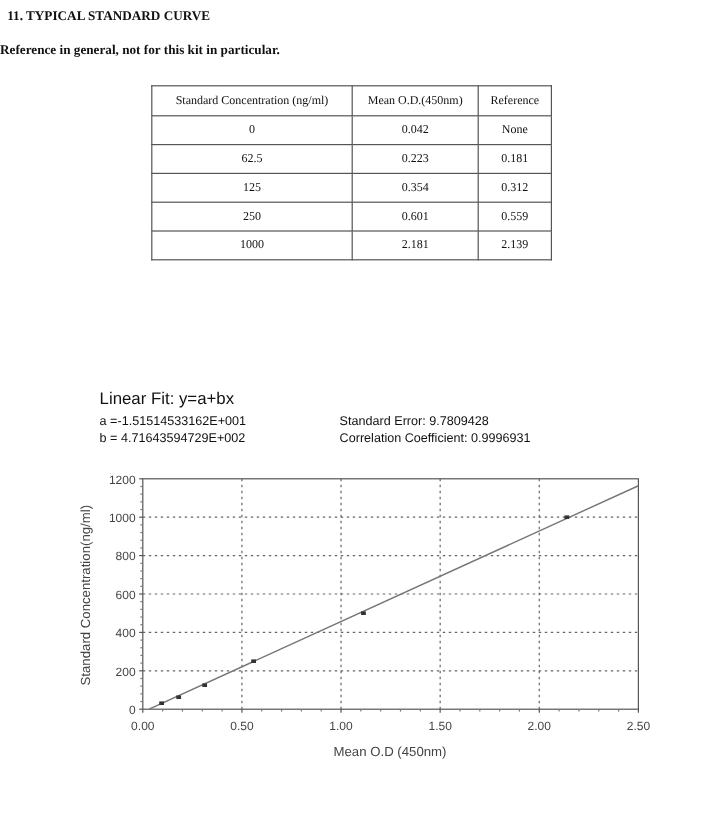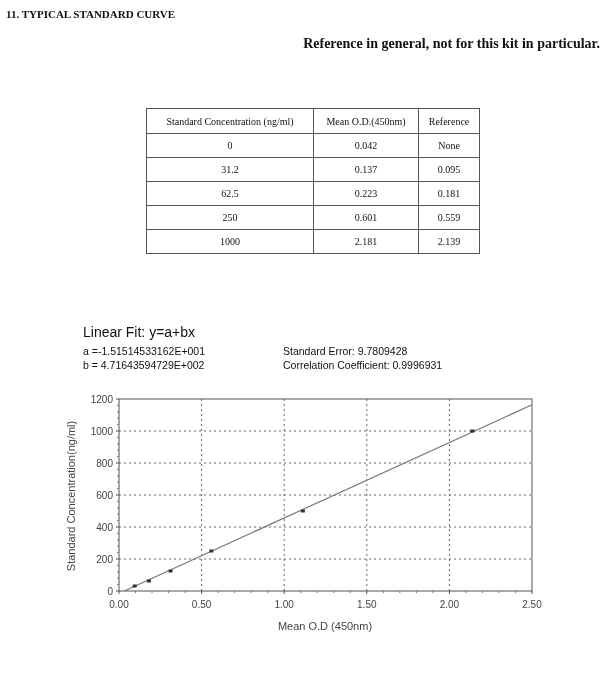--- a/index.html
+++ b/index.html
@@ -1,21 +1,21 @@
 <!DOCTYPE html>
 <html><head>
 <meta charset="utf-8">
 <style>
   html,body{margin:0;padding:0;background:#fff;}
   body{width:600px;height:679px;position:relative;overflow:hidden;color:#111;}
   .serif{font-family:"Liberation Serif","DejaVu Serif",serif;}
   .sans{font-family:"Liberation Sans","DejaVu Sans",sans-serif;}
   #section-title{position:absolute;left:6px;top:8px;font-size:11px;font-weight:bold;text-align:right;}
-  #note{position:absolute;left:0;width:600px;top:36px;text-align:right;font-size:14px;font-weight:bold;}
-  table#std-table{position:absolute;left:146px;top:71px;border-collapse:collapse;font-size:10px;margin-top:37px;}
+  #note{position:absolute;left:0;width:600px;top:36px;text-align:left;font-size:11px;font-weight:bold;}
+  table#std-table{position:absolute;left:126px;top:71px;border-collapse:collapse;font-size:10px;}
   #std-table td,#std-table th{border:1px solid #555;text-align:center;font-weight:normal;height:23px;padding:0;}
   #std-table th{height:24px;}
   .c1{width:166px;}.c2{width:104px;}.c3{width:60px;}
   #fit-title{position:absolute;left:83px;top:324px;font-size:14px;}
   .fit-line{position:absolute;font-size:10.5px;}
   svg#chart{position:absolute;left:0;top:380px;}
   svg text{font-family:"Liberation Sans","DejaVu Sans",sans-serif;fill:#444;}
 </style>
 </head>
 <body>
@@ -31,28 +31,28 @@
       <th class="c3">Reference</th>
     </tr>
   </thead>
   <tbody id="tbody">
       <tr>
         <td>0</td>
         <td>0.042</td>
         <td>None</td>
       </tr>
       <tr>
-        <td>31.2</td>
-        <td>0.137</td>
-        <td>0.095</td>
-      </tr>
-      <tr>
         <td>62.5</td>
         <td>0.223</td>
         <td>0.181</td>
+      </tr>
+      <tr>
+        <td>125</td>
+        <td>0.354</td>
+        <td>0.312</td>
       </tr>
       <tr>
         <td>250</td>
         <td>0.601</td>
         <td>0.559</td>
       </tr>
       <tr>
         <td>1000</td>
         <td>2.181</td>
         <td>2.139</td>

